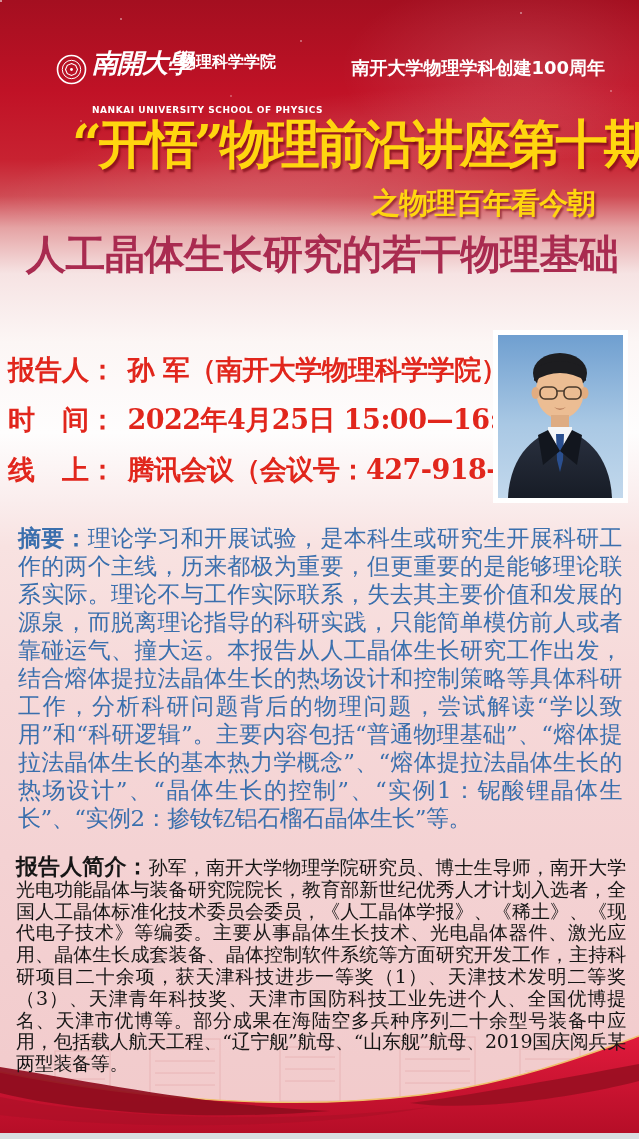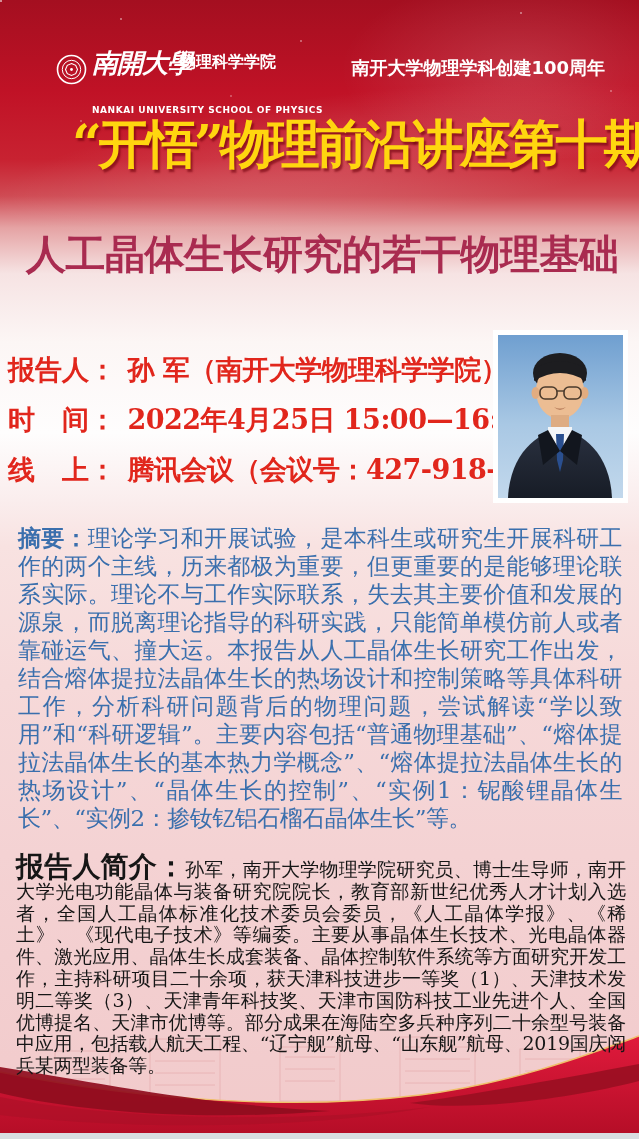--- a/index.html
+++ b/index.html
@@ -79,21 +79,21 @@
   
   .abstract{left:18px;top:524px;width:604px;z-index:3;color:#3a6fad;font-size:23px;
     line-height:28px;text-align:justify;font-weight:500;
     font-family:"DejaVu Serif","Liberation Serif",serif;letter-spacing:-.5px;}
   .abstract .lbl{font-weight:bold;margin-top:12px;}
 
   
   .bio{left:16px;top:856px;width:610px;z-index:3;color:#161616;font-size:19px;
     line-height:21.8px;text-align:justify;
     font-family:"DejaVu Serif","Liberation Serif",serif;letter-spacing:-.3px;}
-  .bio .lbl{font-weight:bold;font-size:28px;}
+  .bio .lbl{font-weight:bold;font-size:22px;}
 
   
   .skyline{left:0;bottom:30px;z-index:1;}
   .ribbon{left:0;bottom:0;z-index:2;}
   .bottom-strip{left:0;bottom:0;width:639px;height:6px;background:#d9dde1;z-index:4;}
 </style>
 </head>
 <body>
 
 <div class="poster">
@@ -109,20 +109,21 @@
       <polygon points="15.5,9.5 19.7,11.3 21.5,15.5 19.7,19.7 15.5,21.5 11.3,19.7 9.5,15.5 11.3,11.3" fill="none" stroke="#ffffff" stroke-width="1.1"></polygon>
       <circle cx="15.5" cy="15.5" r="1.4" fill="#ffffff"></circle>
     </svg>
   </div>
   <div class="abs univ-callig logo-row">南開大學</div>
   <div class="abs school-cn logo-row">物理科学学院</div>
   <div class="abs logo-en logo-row">NANKAI UNIVERSITY SCHOOL OF PHYSICS</div>
   <div class="abs anniversary logo-row">南开大学物理学科创建100周年</div>
 
   <div class="abs series-title">“开悟”物理前沿讲座第十期</div>
+  <div class="abs series-subtitle">之物理百年看今朝</div>
 
   <div class="abs lecture-title">人工晶体生长研究的若干物理基础</div>
 
   <div class="abs info">
     <div class="row">
       <span class="lbl">报告人：</span>
       <span class="val">孙 军（南开大学物理科学学院）</span>
     </div>
     <div class="row">
       <span class="lbl">时　间：</span>

